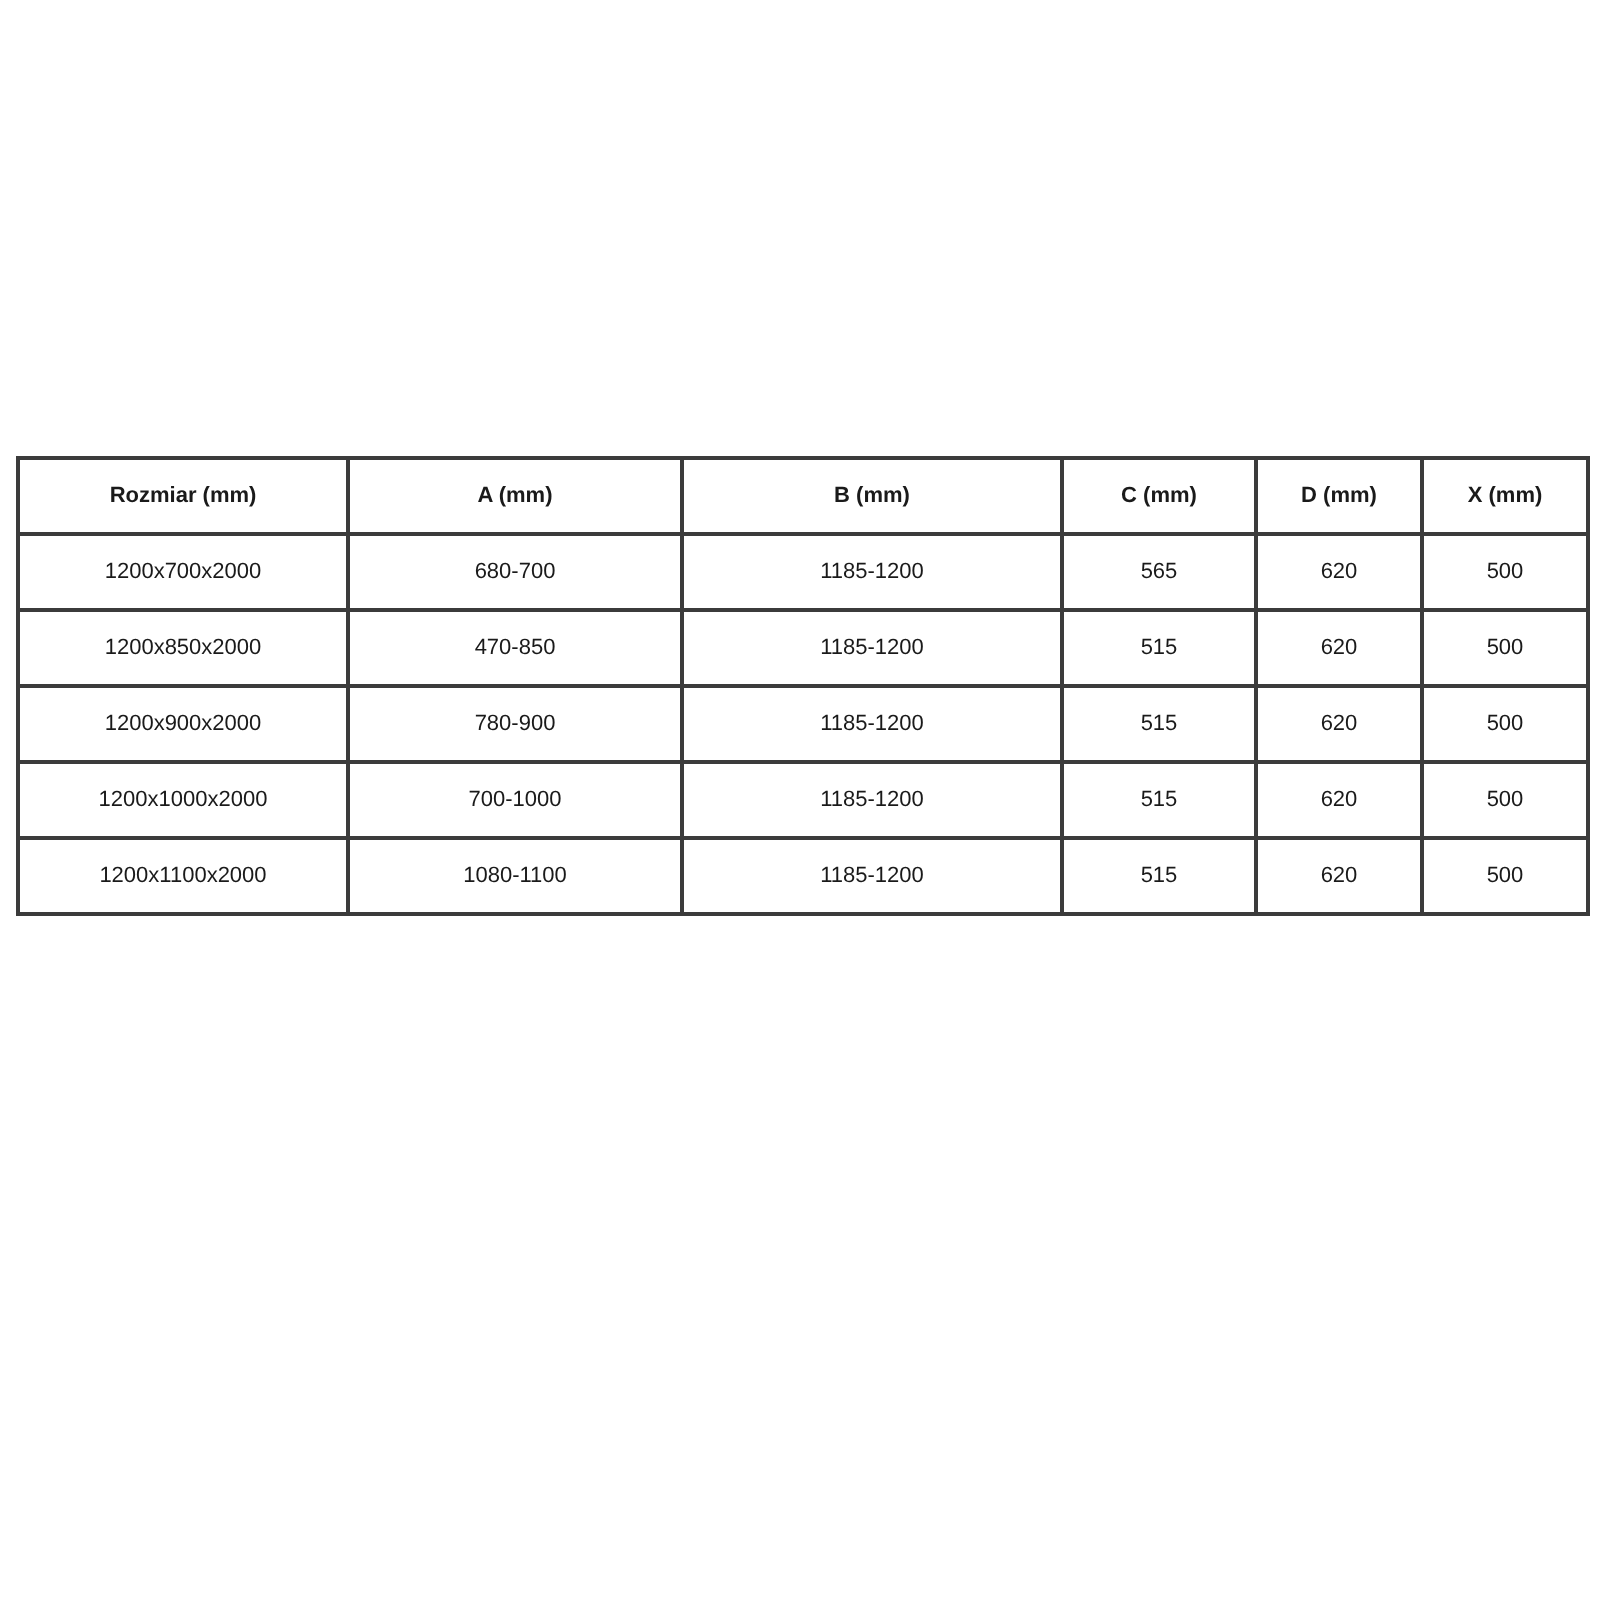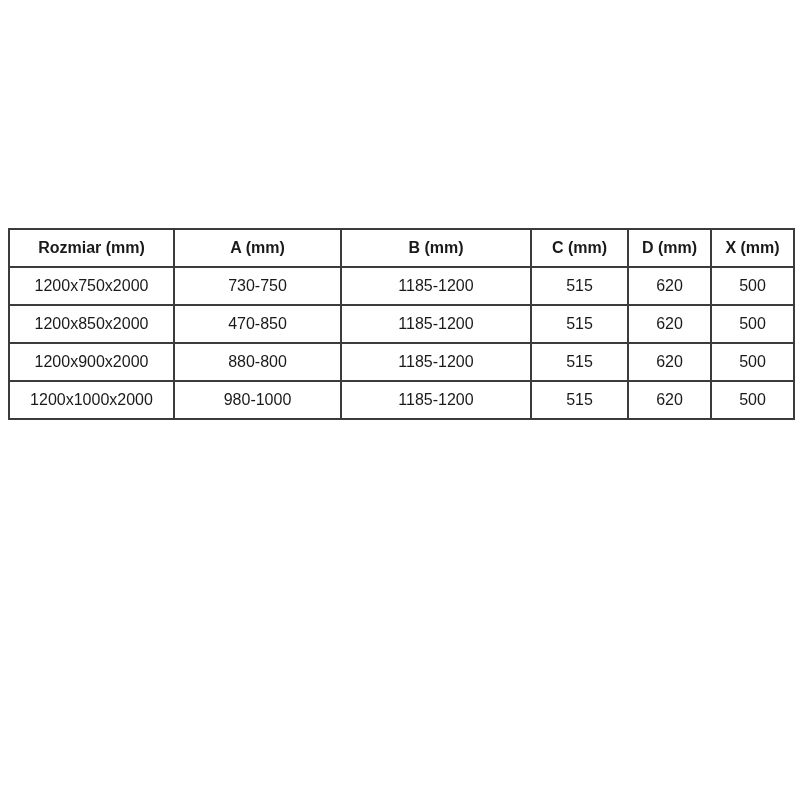--- a/index.html
+++ b/index.html
@@ -22,21 +22,21 @@
     border-collapse: collapse;
     table-layout: fixed;
   }
   .spec-table th,
   .spec-table td {
     border: 2px solid #3b3b3b;
     text-align: center;
     vertical-align: middle;
     height: 36px;
     padding: 0;
-    font-size: 16px;
+    font-size: 11px;
     color: #1a1a1a;
     background: #ffffff;
     box-sizing: content-box;
     white-space: nowrap;
     overflow: hidden;
   }
   .spec-table th {
     font-weight: bold;
   }
   col.c-rozmiar { width: 165px; }
@@ -63,45 +63,53 @@
         <th>Rozmiar (mm)</th>
         <th>A (mm)</th>
         <th>B (mm)</th>
         <th>C (mm)</th>
         <th>D (mm)</th>
         <th>X (mm)</th>
       </tr>
   </thead>
   <tbody>
       <tr>
-        <td>1200x750x2000</td>
-        <td>730-750</td>
+        <td>1200x700x2000</td>
+        <td>680-700</td>
         <td>1185-1200</td>
-        <td>515</td>
+        <td>565</td>
         <td>620</td>
         <td>500</td>
       </tr>
       <tr>
         <td>1200x850x2000</td>
         <td>470-850</td>
         <td>1185-1200</td>
         <td>515</td>
         <td>620</td>
         <td>500</td>
       </tr>
       <tr>
         <td>1200x900x2000</td>
-        <td>880-800</td>
+        <td>780-900</td>
         <td>1185-1200</td>
         <td>515</td>
         <td>620</td>
         <td>500</td>
       </tr>
       <tr>
         <td>1200x1000x2000</td>
-        <td>980-1000</td>
+        <td>700-1000</td>
+        <td>1185-1200</td>
+        <td>515</td>
+        <td>620</td>
+        <td>500</td>
+      </tr>
+      <tr>
+        <td>1200x1100x2000</td>
+        <td>1080-1100</td>
         <td>1185-1200</td>
         <td>515</td>
         <td>620</td>
         <td>500</td>
       </tr>
     </tbody>
 </table>
 
 </body></html>

